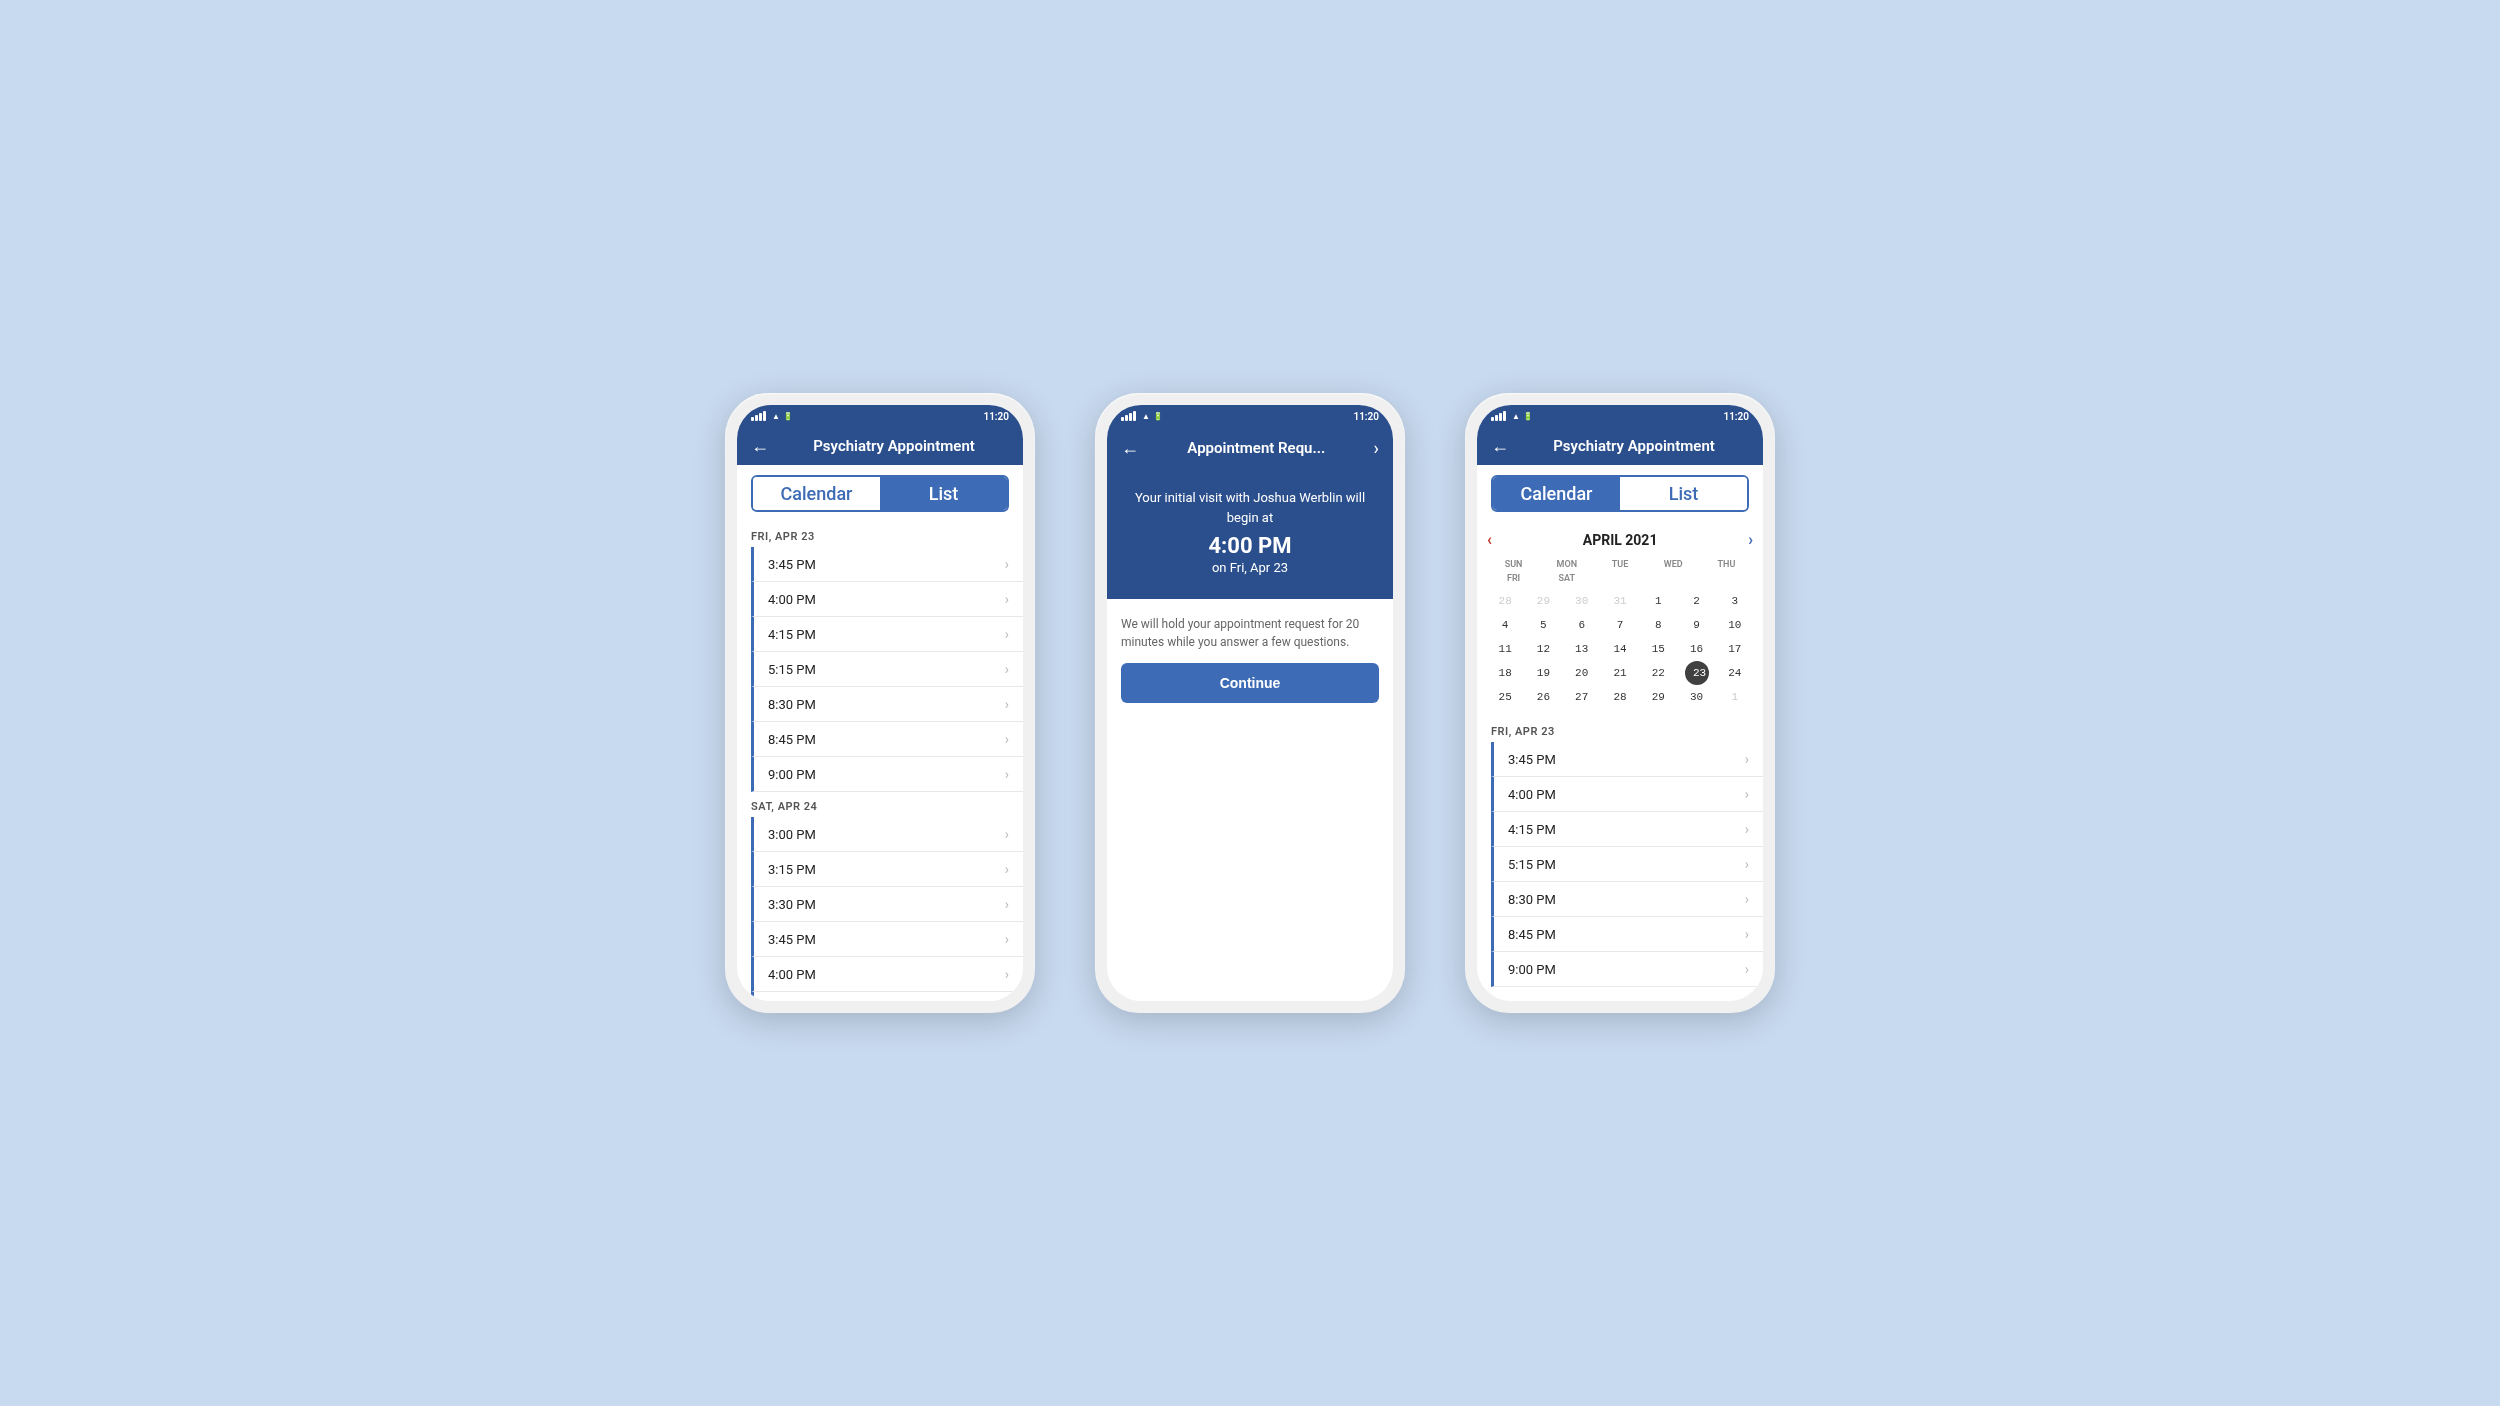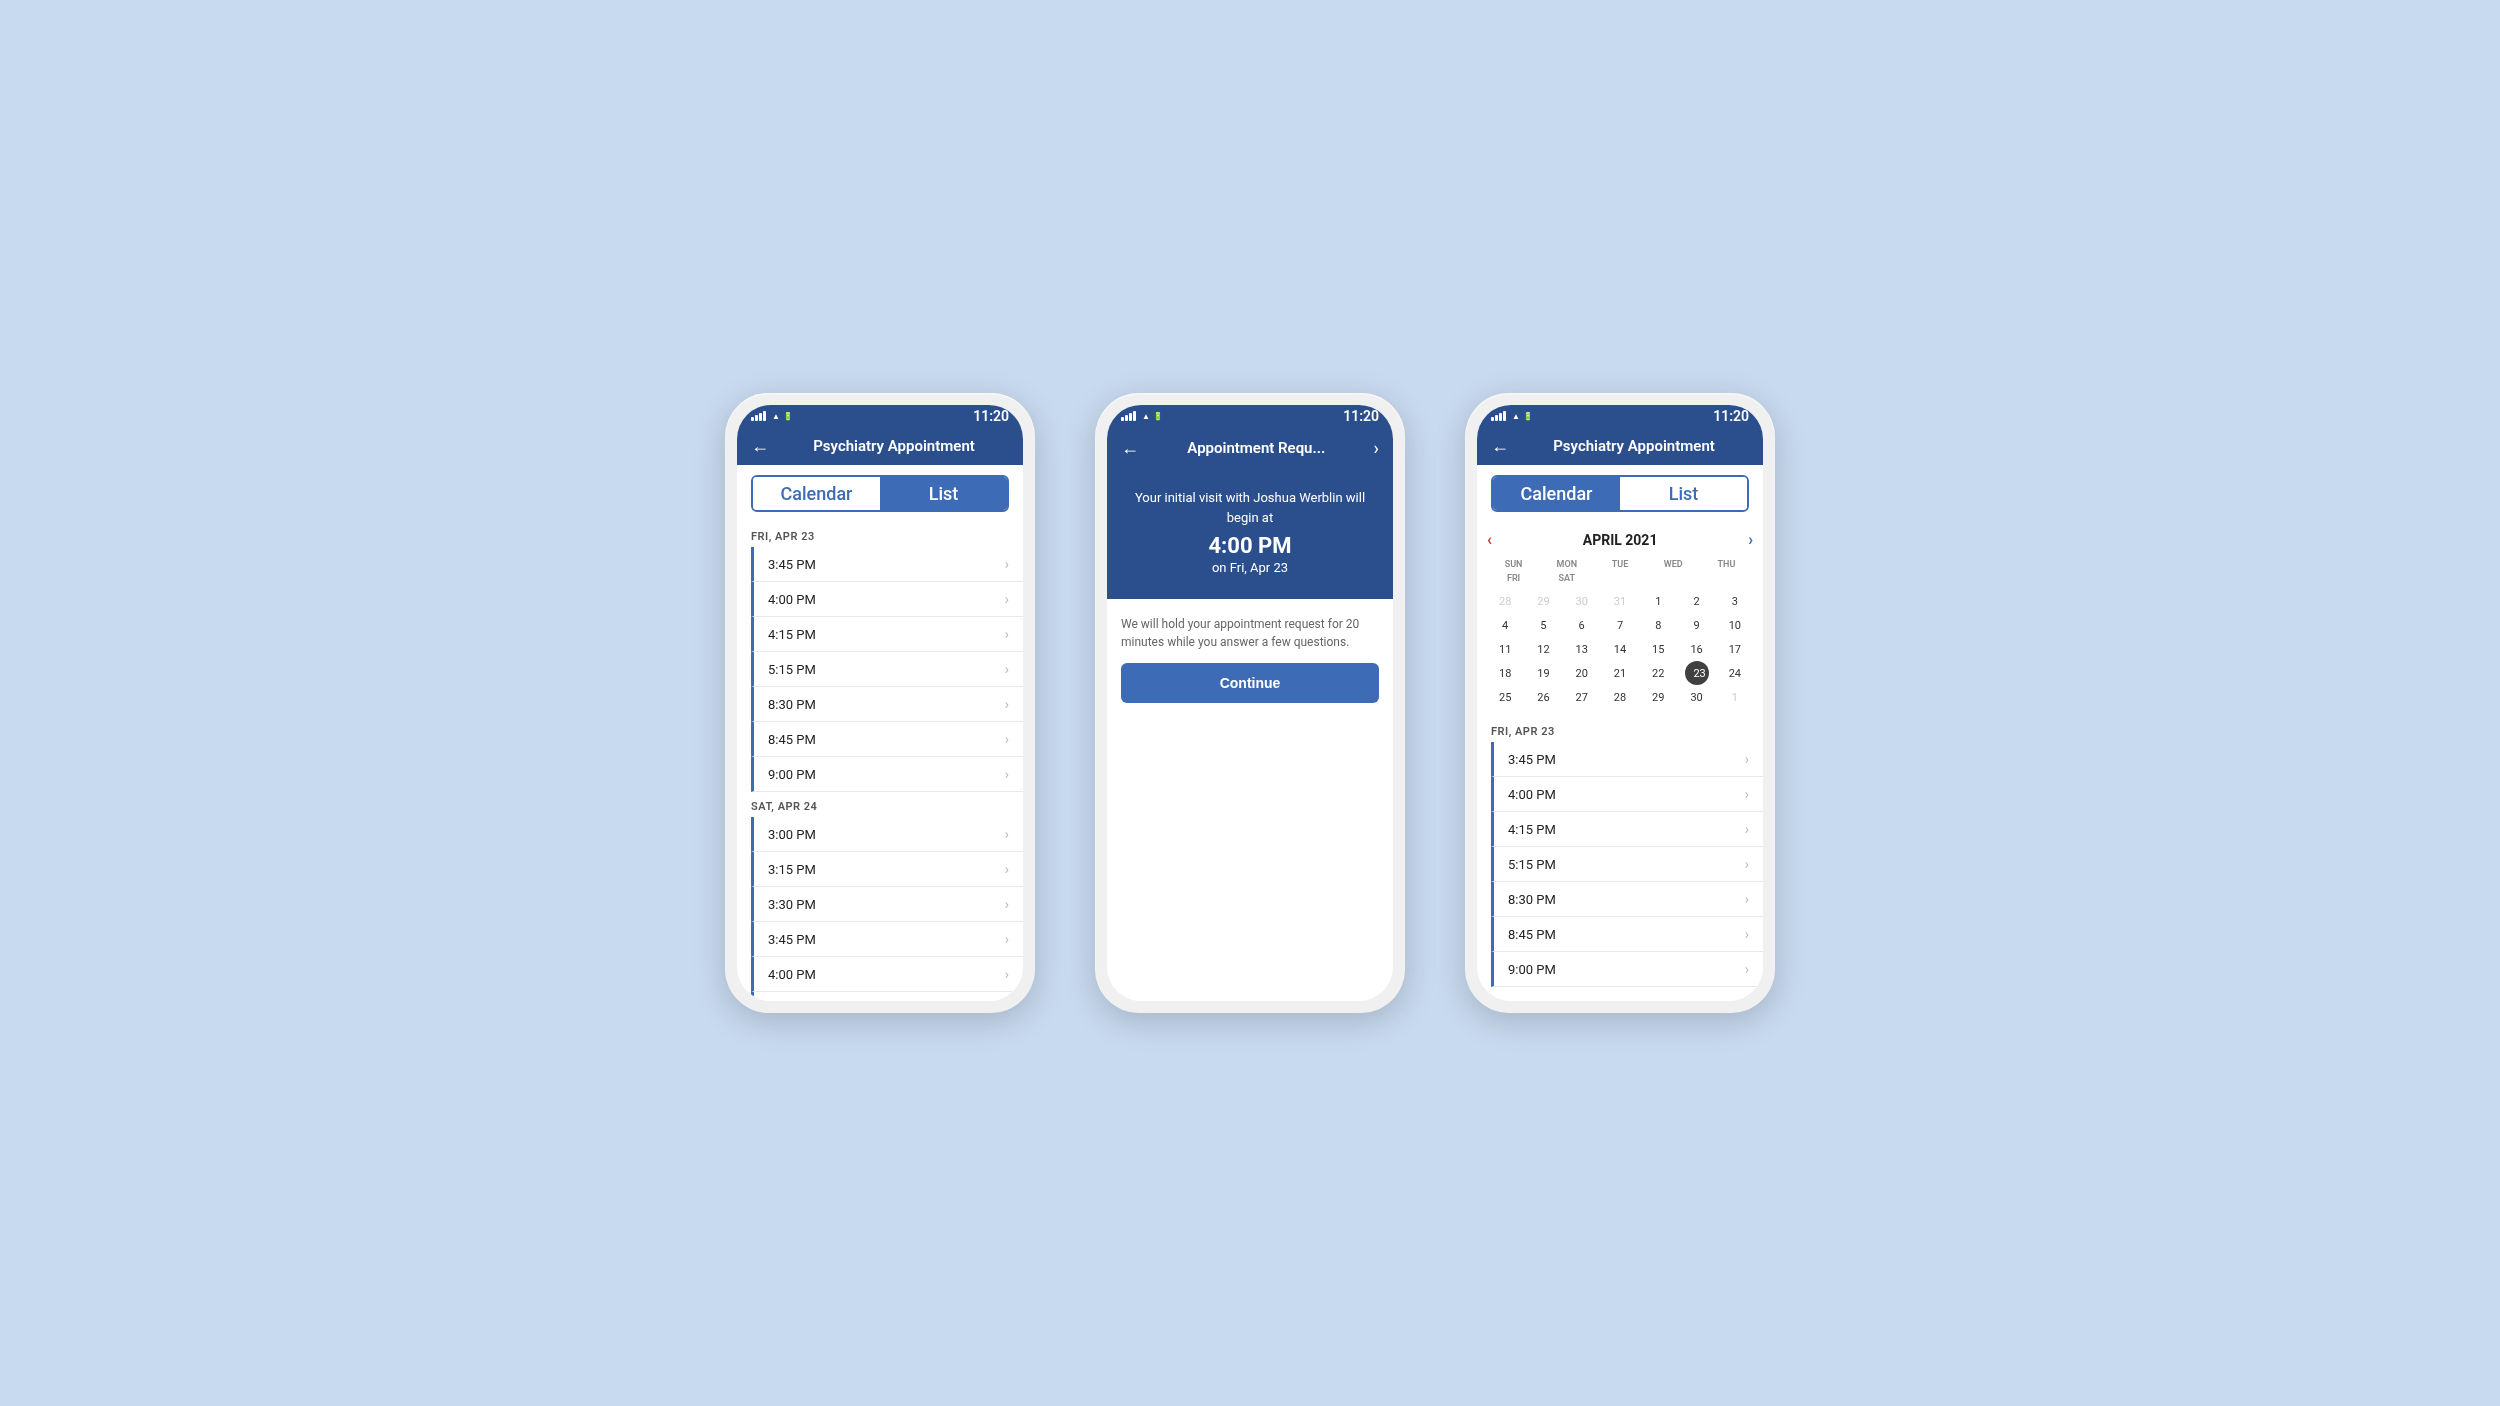--- a/index.html
+++ b/index.html
@@ -48,21 +48,21 @@
       flex-shrink: 0;
     }
 
     .status-bar-left {
       display: flex;
       align-items: center;
       gap: 3px;
     }
 
     .status-bar-right {
-      font-size: 14px;
+      font-size: 10px;
       color: white;
       font-weight: 600;
     }
 
     .signal-bar {
       width: 3px;
       background: white;
       border-radius: 1px;
     }
 
@@ -249,20 +249,21 @@
       font-weight: 600;
       color: #888;
       padding: 2px 0;
     }
 
     .cal-grid {
       display: grid;
       grid-template-columns: repeat(7, 1fr);
       text-align: right;
       gap: 2px;
+      font-family: Liberation Mono, monospace;
     }
 
     .cal-cell {
       font-size: 11px;
       color: #333;
       padding: 4px 2px;
       cursor: pointer;
       border-radius: 50%;
       width: 24px;
       height: 24px;

